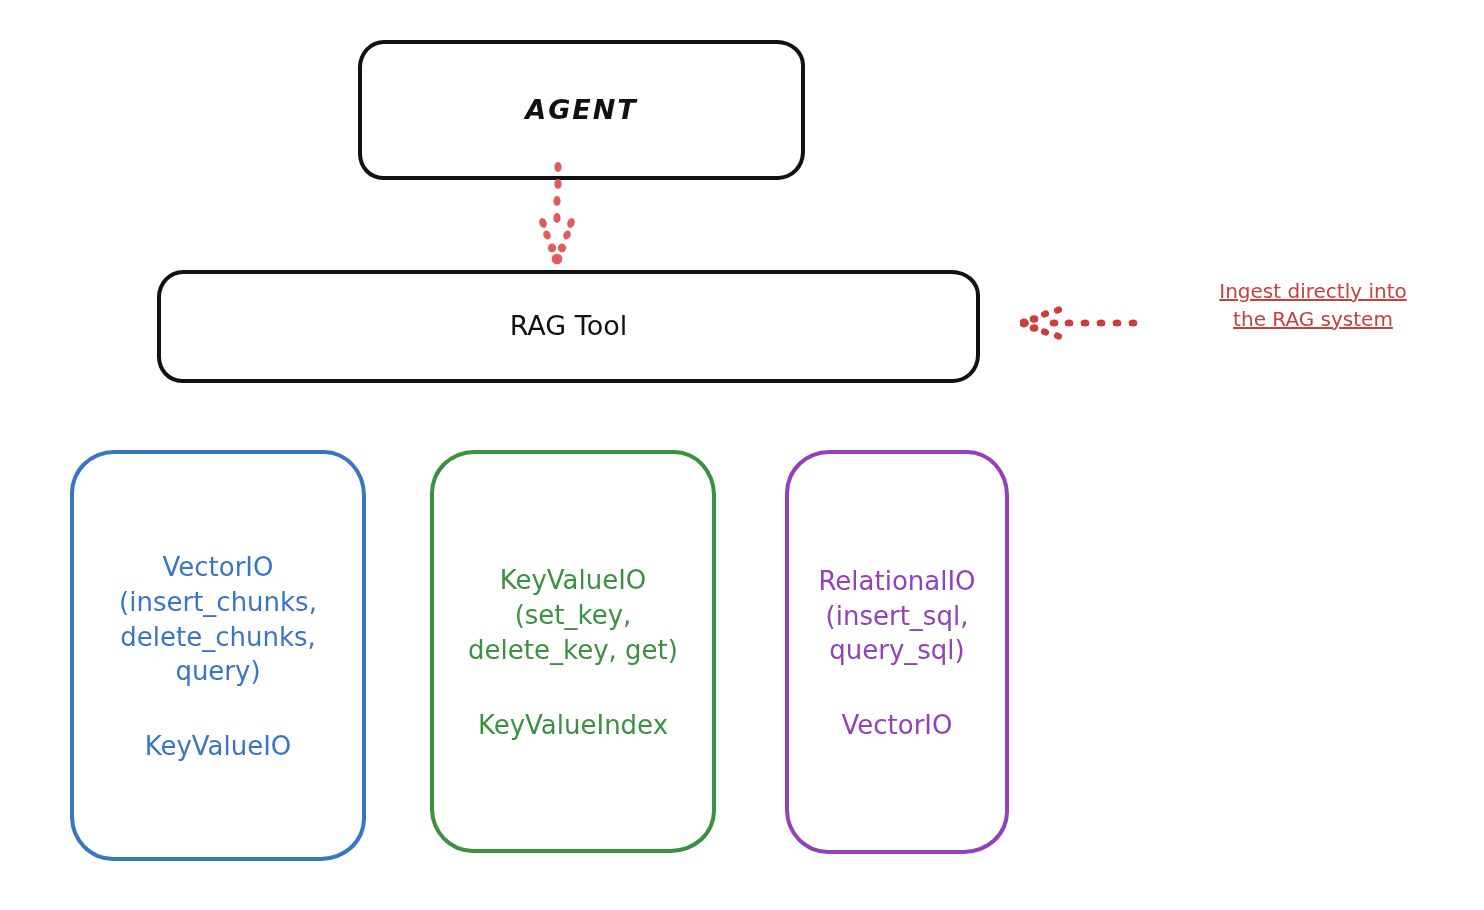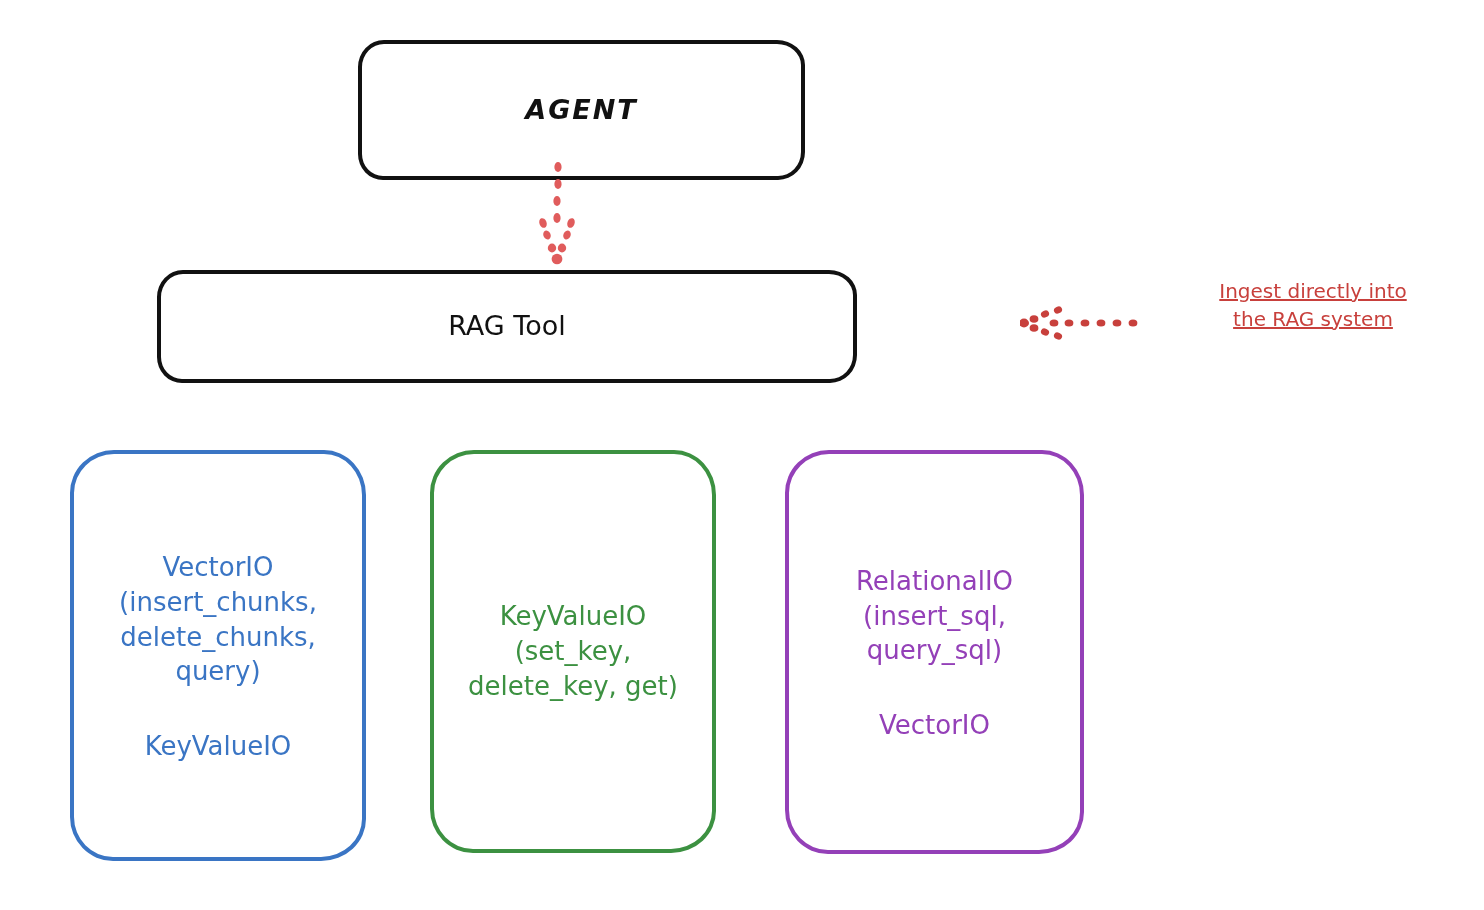--- a/index.html
+++ b/index.html
@@ -53,30 +53,30 @@
 
   #agent-box { left: 358px; top: 40px; width: 447px; height: 140px; }
   #agent-label {
     font-size: 27px;
     font-style: italic;
     font-weight: 700;
     letter-spacing: 2px;
     color: #111111;
   }
 
-  #ragtool-box { left: 157px; top: 270px; width: 700px; height: 113px; }
+  #ragtool-box { left: 157px; top: 270px; width: 823px; height: 113px; }
   #ragtool-label {
     font-size: 27px;
     font-weight: 500;
     color: #111111;
   }
 
   #vectorio-box { left: 70px; top: 450px; width: 296px; height: 411px; }
   #keyvalueio-box { left: 430px; top: 450px; width: 286px; height: 403px; }
-  #relationalio-box { left: 785px; top: 450px; width: 299px; height: 404px; }
+  #relationalio-box { left: 785px; top: 450px; width: 224px; height: 404px; }
 
   .card-api {
     font-size: 26px;
     font-weight: 500;
     line-height: 1.34;
     white-space: pre-line;
   }
   .card-entity {
     font-size: 26px;
     font-weight: 500;
@@ -163,20 +163,21 @@
 (insert_chunks,
 delete_chunks,
 query)</div>
     <div class="card-entity c-blue">KeyValueIO</div>
   </div>
 
   <div class="node node-green" id="keyvalueio-box">
     <div class="card-api c-green">KeyValueIO
 (set_key,
 delete_key, get)</div>
+    <div class="card-entity c-green">KeyValueIndex</div>
   </div>
 
   <div class="node node-purple" id="relationalio-box">
     <div class="card-api c-purple">RelationalIO
 (insert_sql,
 query_sql)</div>
     <div class="card-entity c-purple">VectorIO</div>
   </div>
 
 </div>

